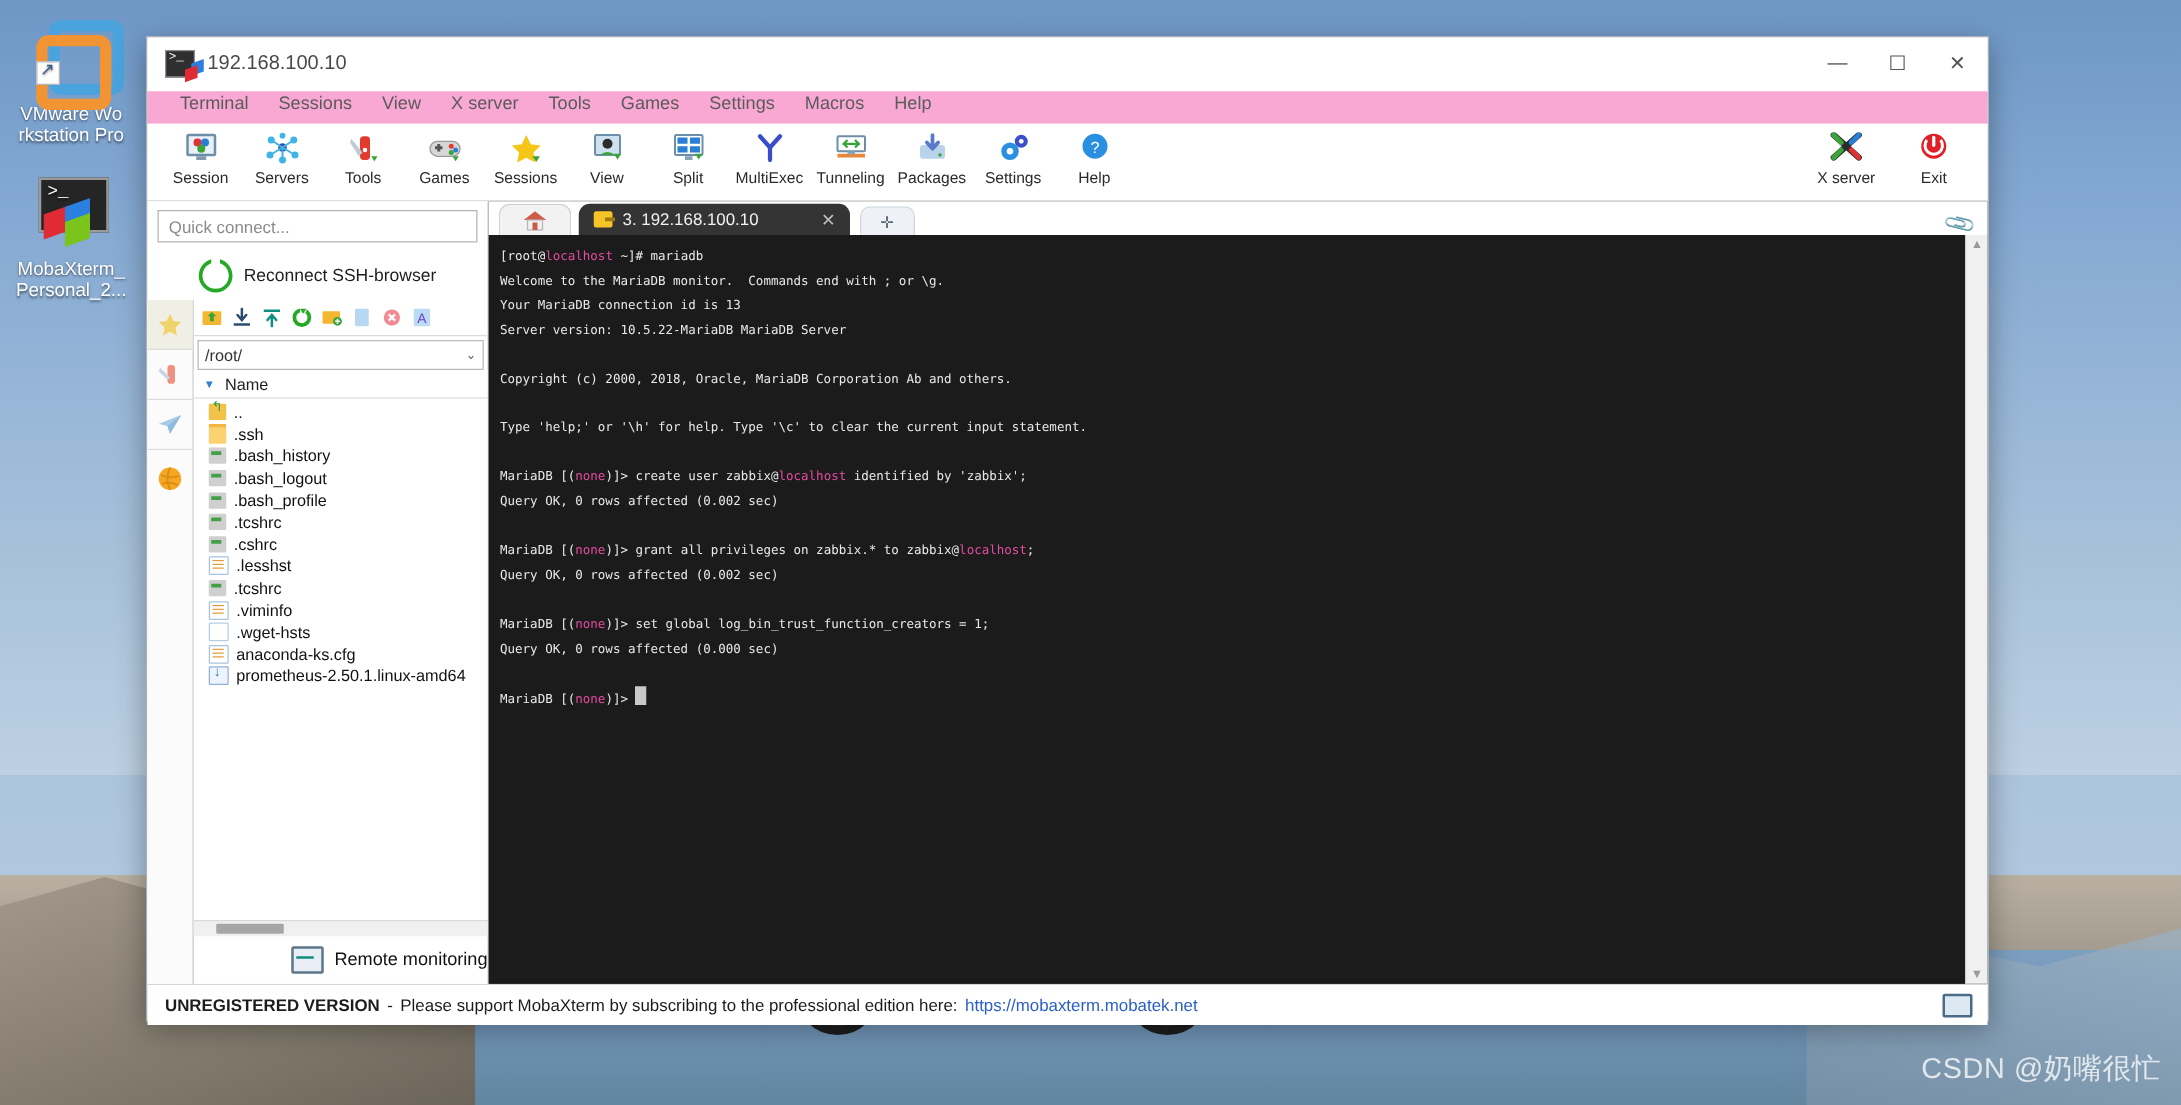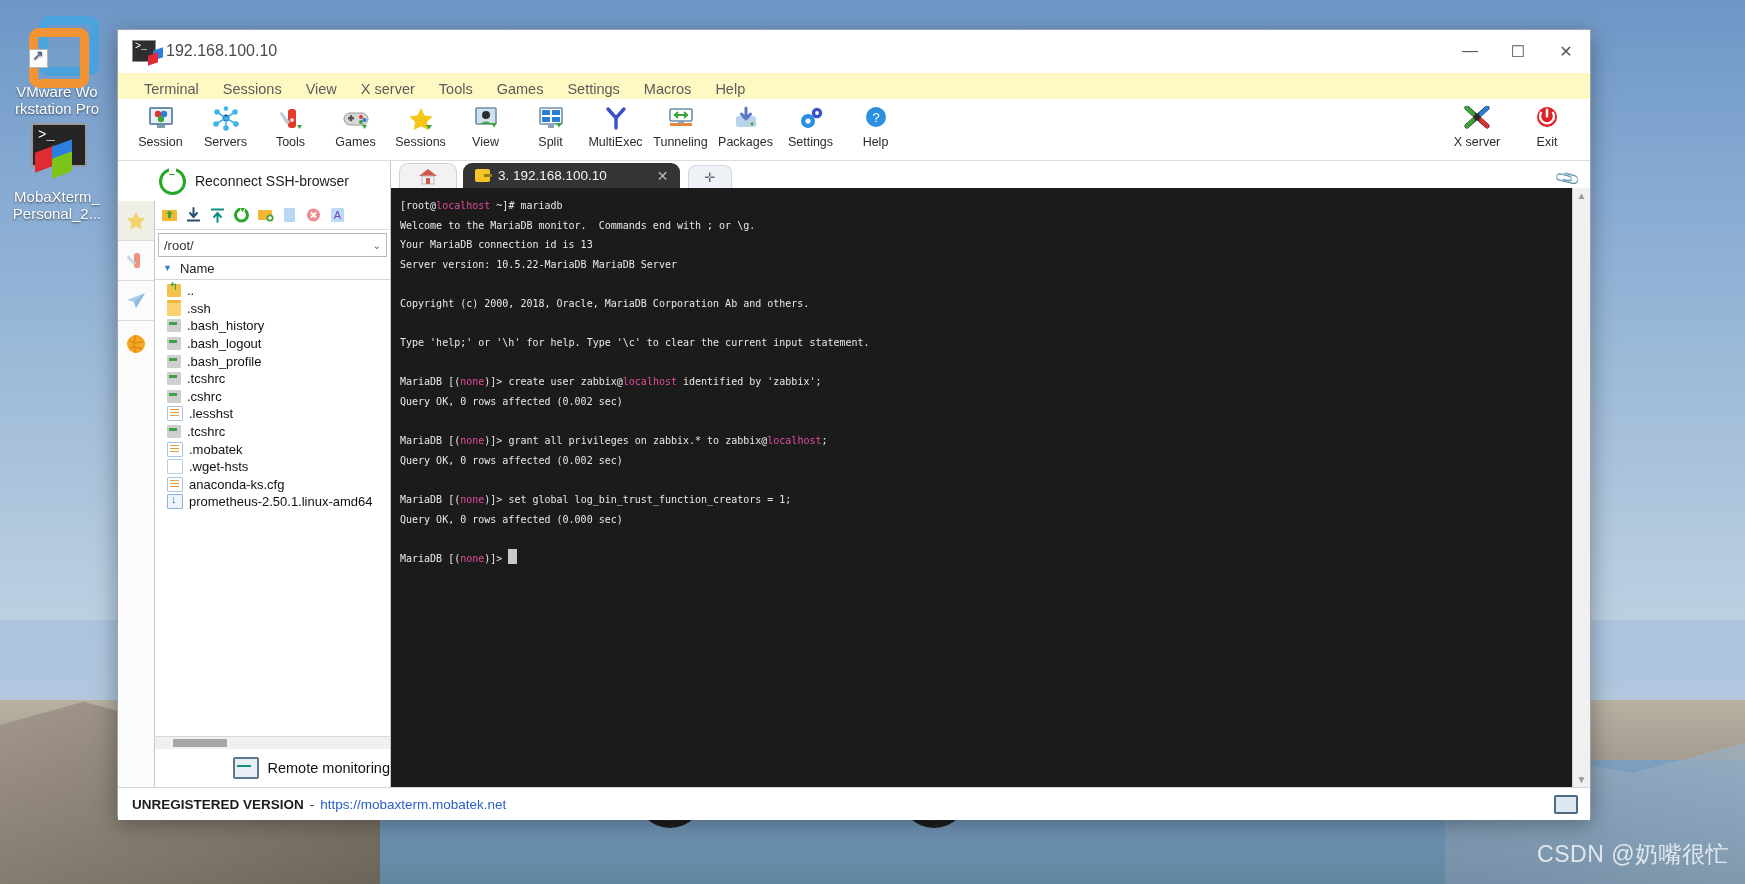--- a/index.html
+++ b/index.html
@@ -56,21 +56,21 @@
   .titlebar{height:42px;display:flex;align-items:center;background:#fff;border-bottom:1px solid #fff;}
   .tb-icon{width:22px;height:20px;margin:0 10px 0 14px;background:#2f2f2f;border:1px solid #8d8d8d;position:relative;}
   .tb-icon:after{content:">_";position:absolute;left:2px;top:0;color:#fff;font-size:10px;font-family:"Liberation Mono",monospace;}
   .tb-icon .c1{position:absolute;right:-3px;bottom:-3px;width:10px;height:10px;background:#e02b35;transform:skewY(-20deg);}
   .tb-icon .c2{position:absolute;right:-8px;bottom:2px;width:10px;height:10px;background:#2b7fe0;transform:skewY(-20deg);}
   .tb-title{font-size:16px;color:#4a4a4a;}
   .win-btns{margin-left:auto;display:flex;}
   .win-btn{width:48px;height:42px;display:flex;align-items:center;justify-content:center;color:#555;font-size:16px;}
 
   
-  .menubar{height:26px;display:flex;align-items:flex-end;padding-left:14px;gap:0px;background:#fef9c3;}
+  .menubar{height:26px;display:flex;align-items:flex-start;padding-left:14px;gap:0px;background:#f9a8d4;}
   .menu-item{font-size:14.5px;color:#5b5b5b;padding:2px 12px;}
 
   
   .toolbar{height:58px;display:flex;align-items:flex-start;padding:3px 8px 0 10px;background:#fff;
       border-bottom:1px solid #dcdcdc;}
   .tool{width:65px;text-align:center;font-size:12.5px;color:#2b2b2b;padding-top:2px;}
   .tool .ic{height:30px;display:flex;align-items:center;justify-content:center;position:relative;}
   .tool .lbl{display:block;margin-top:1px;}
   .tool-right{margin-left:auto;display:flex;}
   .tool-right .tool{width:70px;}
@@ -171,21 +171,21 @@
 <div class="watermark">CSDN @奶嘴很忙</div>
 
 <div class="desk-icon" style="left:2px;top:14px;">
   <div class="glyph">
     <div class="vmw-b"></div>
       <div class="vmw-o"></div>
       <div class="shortcut"></div>
   </div>
   <span>VMware Wo rkstation Pro</span>
 </div>
-<div class="desk-icon" style="left:2px;top:119px;">
+<div class="desk-icon" style="left:2px;top:138px;">
   <div class="glyph">
     <div class="mx-term"></div>
       <div class="mx-r"></div>
       <div class="mx-b"></div>
       <div class="mx-g"></div>
   </div>
   <span>MobaXterm_ Personal_2...</span>
 </div>
 
 <div id="mobawin">
@@ -386,20 +386,21 @@
             </svg>
         </div>
         <span class="lbl">Exit</span>
       </div>
     </div>
   </div>
 
   <div class="wbody">
 
     <div class="leftpane">
+      <div class="quick">Quick connect...</div>
       <div class="reconnect">
         <span class="circ-refresh">
             <span class="arr">▲</span>
           </span>
         <span>Reconnect SSH-browser</span>
       </div>
 
       <div class="lp-split">
         <div class="vtabs">
           <div class="vtab sel">
@@ -514,21 +515,21 @@
             <div class="frow">
                 <span class="fic doc"></span>
                 <span>.lesshst</span>
               </div>
             <div class="frow">
                 <span class="fic script"></span>
                 <span>.tcshrc</span>
               </div>
             <div class="frow">
                 <span class="fic doc"></span>
-                <span>.mobatek</span>
+                <span>.viminfo</span>
               </div>
             <div class="frow">
                 <span class="fic plain"></span>
                 <span>.wget-hsts</span>
               </div>
             <div class="frow">
                 <span class="fic doc"></span>
                 <span>anaconda-ks.cfg</span>
               </div>
             <div class="frow">
@@ -573,16 +574,17 @@
           <span class="ar">▲</span>
           <span class="ar">▼</span>
         </div>
       </div>
     </div>
   </div>
 
   <div class="statusbar">
     <b>UNREGISTERED VERSION</b>
     <span>-</span>
+    <span>Please support MobaXterm by subscribing to the professional edition here:</span>
     <a href="#">https://mobaxterm.mobatek.net</a>
     <span class="sb-mon"></span>
   </div>
 </div>
 
 </body></html>

